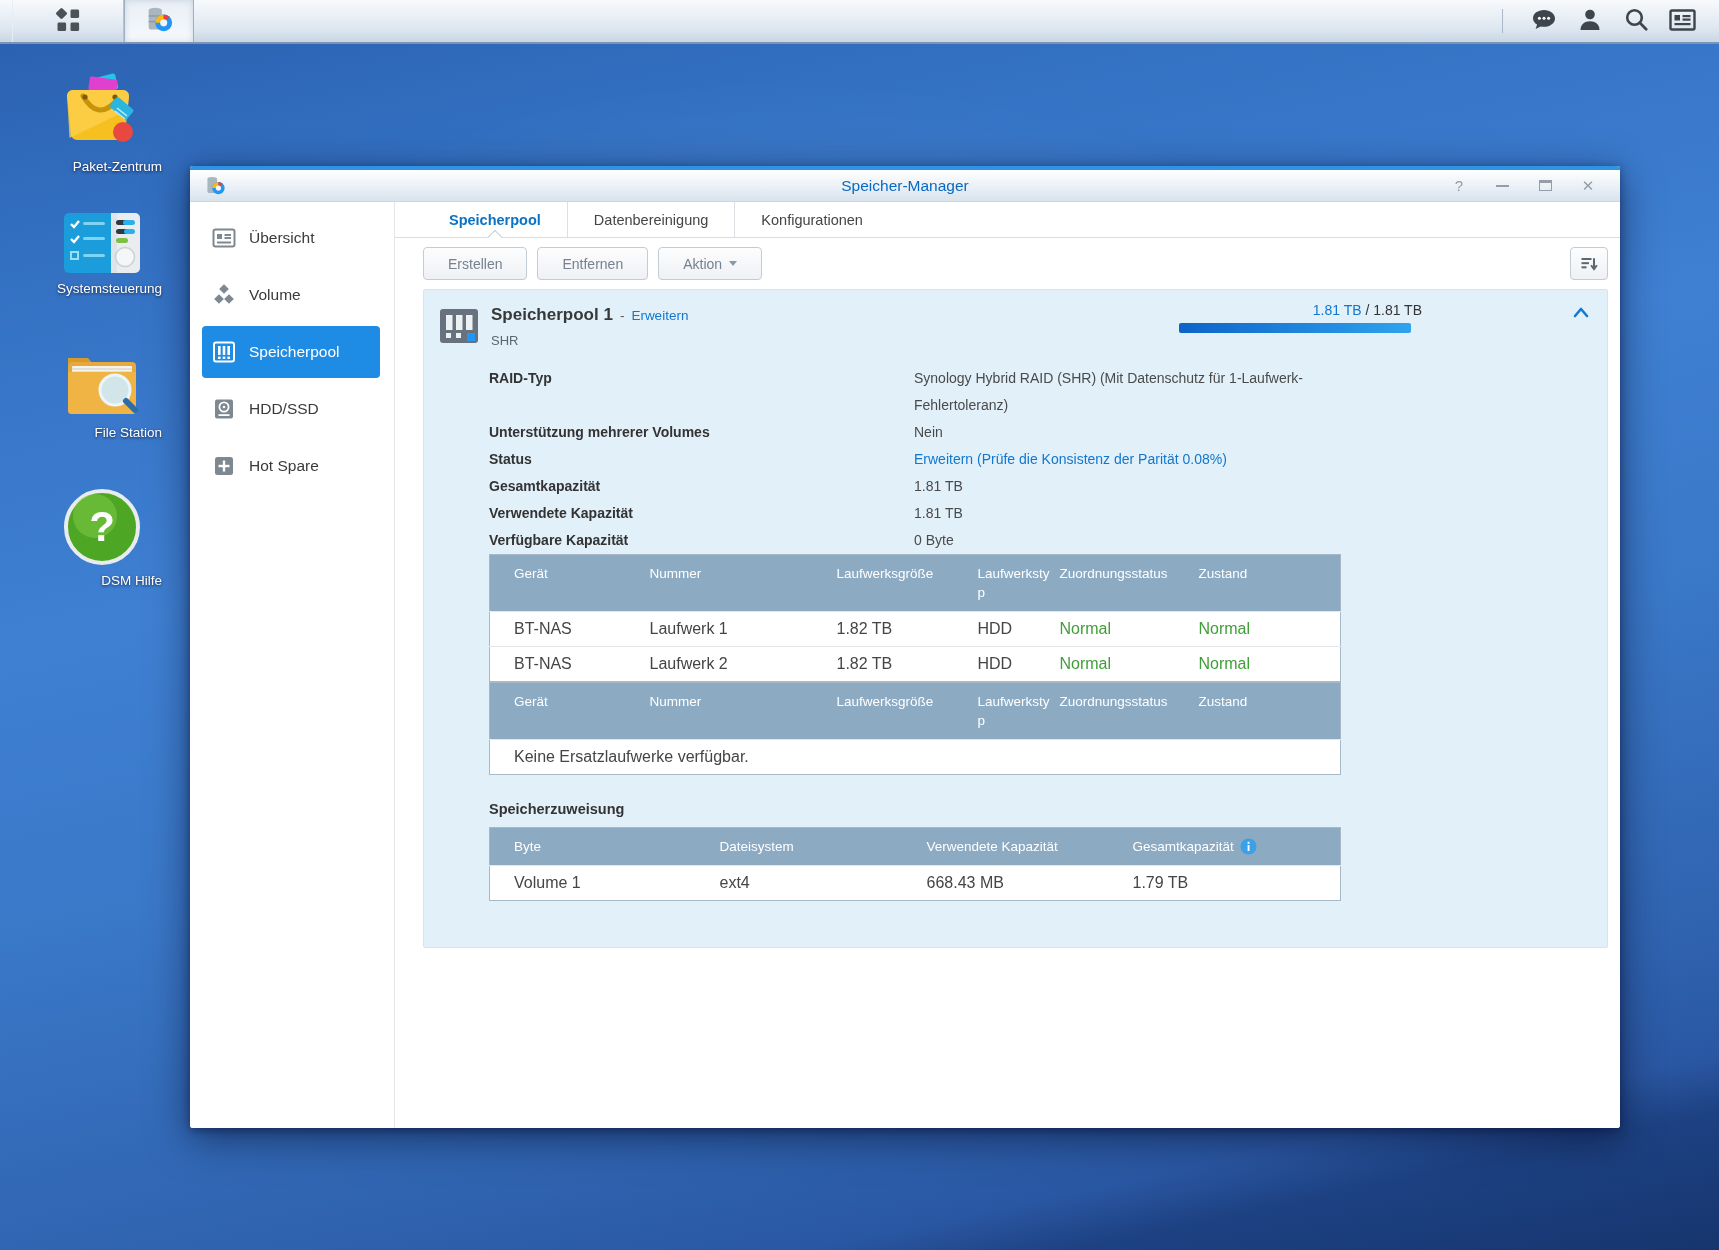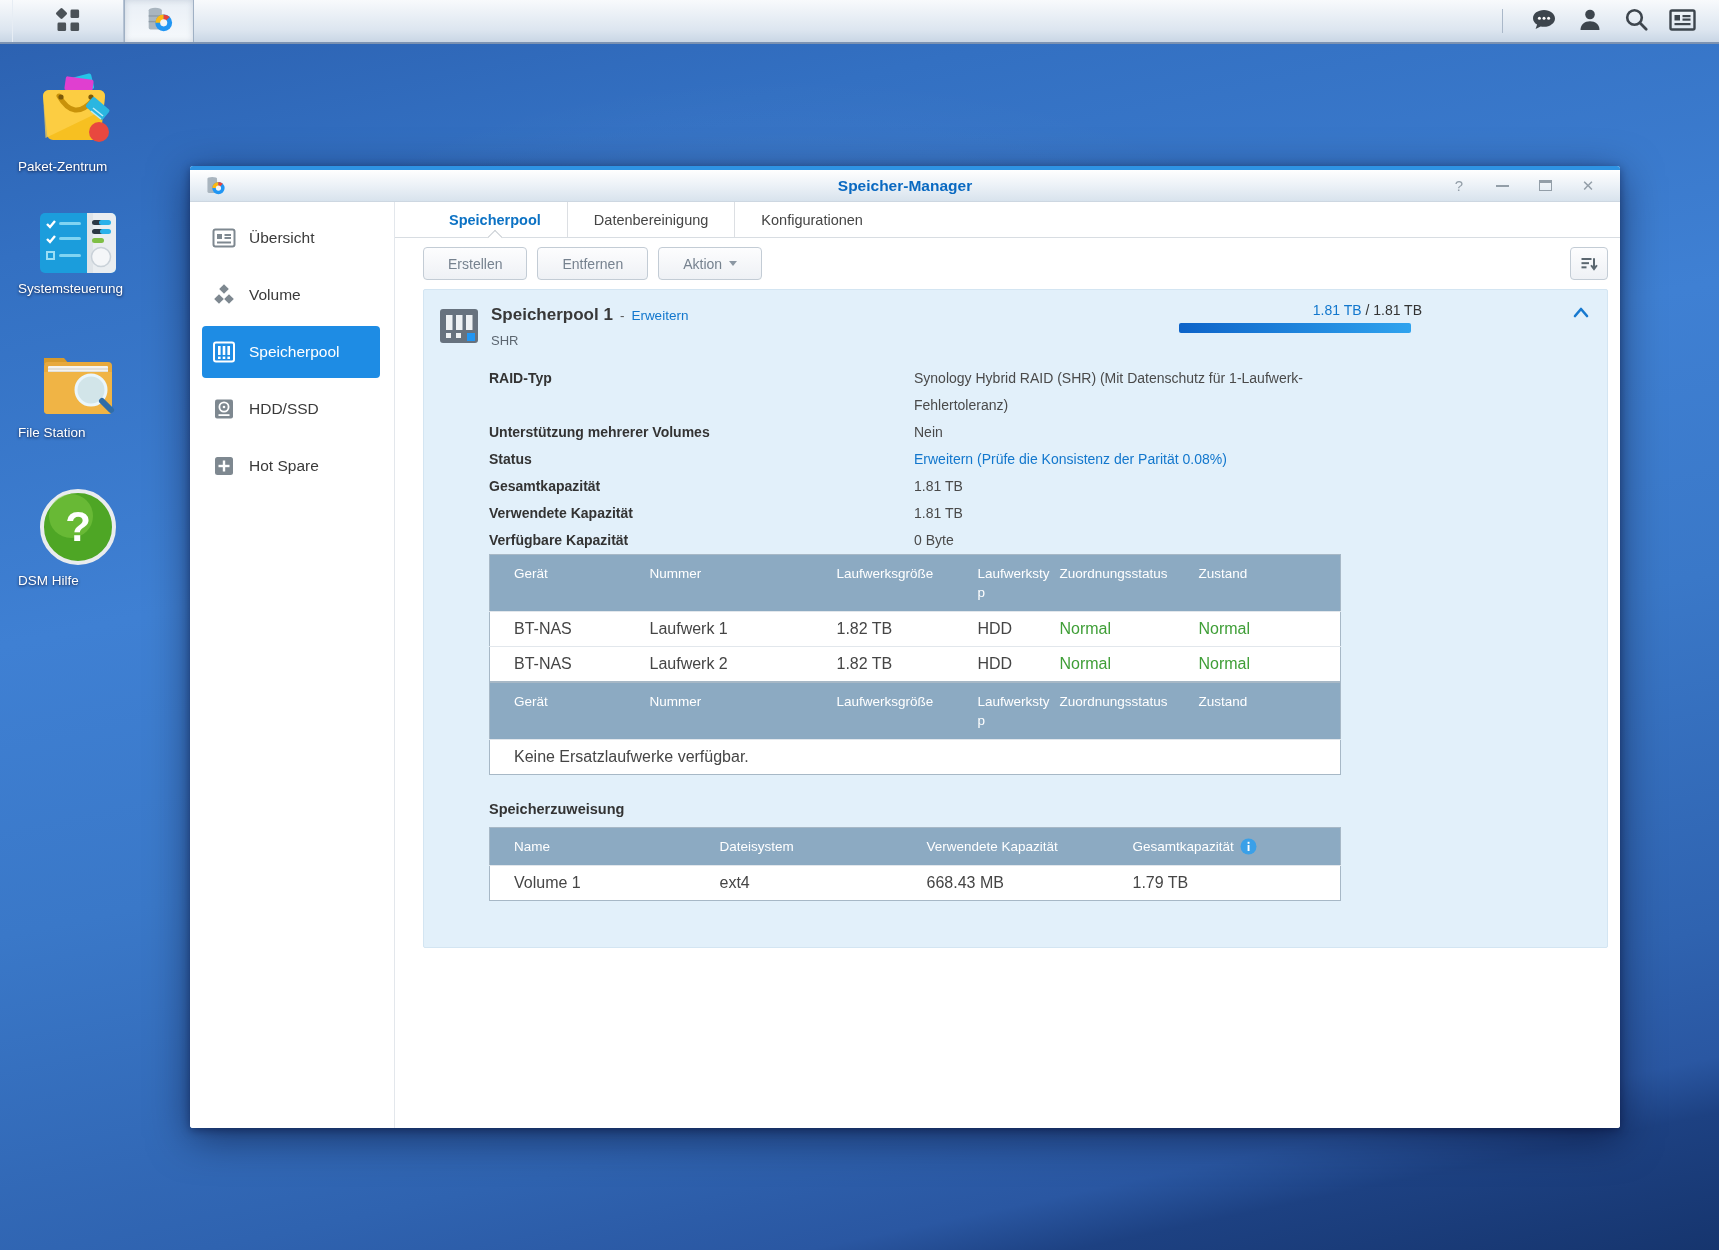--- a/index.html
+++ b/index.html
@@ -26,37 +26,37 @@
     display:flex; align-items:center; justify-content:center; cursor:pointer;}
   .tb-app{ width:70px; border:1px solid #9fb0c4; border-top:none; border-bottom:none;
     background:linear-gradient(#e9eff6,#f6f9fc); box-shadow:inset 0 0 6px rgba(90,110,140,.25);
     display:flex; align-items:center; justify-content:center; cursor:pointer;}
   .tb-right{ margin-left:auto; display:flex; align-items:center; padding-right:14px;}
   .tb-sep{ width:1px; height:24px; background:#aab8c9; margin-right:18px;}
   .tb-ic{ width:46px; height:44px; border:none; background:transparent; display:flex;
     align-items:center; justify-content:center; cursor:pointer;}
 
   
-  .dicon{ position:absolute; left:18px; width:120px; text-align:left; cursor:pointer;}
+  .dicon{ position:absolute; left:42px; width:120px; text-align:right; cursor:pointer;}
   .dicon .img{ display:flex; justify-content:center; }
   .dicon .lbl{ margin-top:6px; color:#fff; font-size:13.5px; line-height:17px;
     text-shadow:0 1px 3px rgba(0,0,30,.75); }
   #di0{top:72px;} #di1{top:212px;} #di2{top:352px;} #di3{top:488px;}
 
   
   .window{ position:absolute; left:190px; top:166px; width:1430px; height:962px;
     border-radius:3px; box-shadow:0 10px 40px rgba(0,0,25,.5), 0 2px 10px rgba(0,0,40,.4);
     background:#fff; }
   .win-topline{ height:4px; background:#2e93e3; border-radius:3px 3px 0 0;}
   .titlebar{ position:relative; height:32px;
     background:linear-gradient(#ffffff,#eaf0f6 55%,#d8e3ed);
     border-bottom:1px solid #cdd7e1; display:flex; align-items:center;}
   .win-icon{ margin-left:14px; display:flex;}
   .win-title{ position:absolute; left:0; right:0; text-align:center;
-    color:#0a69c1; font-weight:bold; font-size:15.5px;}
+    color:#0a69c1; font-weight:normal; font-size:15.5px;}
   .win-ctrls{ margin-left:auto; display:flex; align-items:center; gap:27px; padding-right:24px; z-index:2;}
   .wc{ color:#939ea8; font-size:15px; line-height:15px; background:none; border:none;
     cursor:pointer; display:flex; align-items:center; justify-content:center; width:16px; height:16px;}
   .wc-min i{ display:block; width:13px; border-bottom:2px solid #939ea8;}
   .wc-max i{ display:block; width:13px; height:11px; border:1px solid #939ea8; border-top:3px solid #939ea8;}
 
   .win-body{ position:relative; display:flex; height:926px; background:#fff;
     border-radius:0 0 3px 3px; overflow:hidden;}
 
   
@@ -509,21 +509,21 @@
           <div class="sec-title">Speicherzuweisung</div>
           <table>
             <colgroup>
                 <col style="width:230px">
                 <col style="width:207px">
                 <col style="width:206px">
                 <col style="width:208px">
               </colgroup>
             <thead>
                 <tr>
-              <th>Name</th>
+              <th>Byte</th>
               <th>Dateisystem</th>
               <th>Verwendete Kapazität</th>
               <th>
                 <span class="th-info">
                   <span>Gesamtkapazität</span>
                   <svg width="17" height="17" viewBox="0 0 17 17">
                     <circle cx="8.5" cy="8.5" r="8" fill="#3aa0e8"></circle>
                     <rect x="7.6" y="7" width="1.9" height="6" fill="#fff"></rect>
                     <rect x="7.6" y="3.8" width="1.9" height="2" fill="#fff"></rect>
                   </svg>

